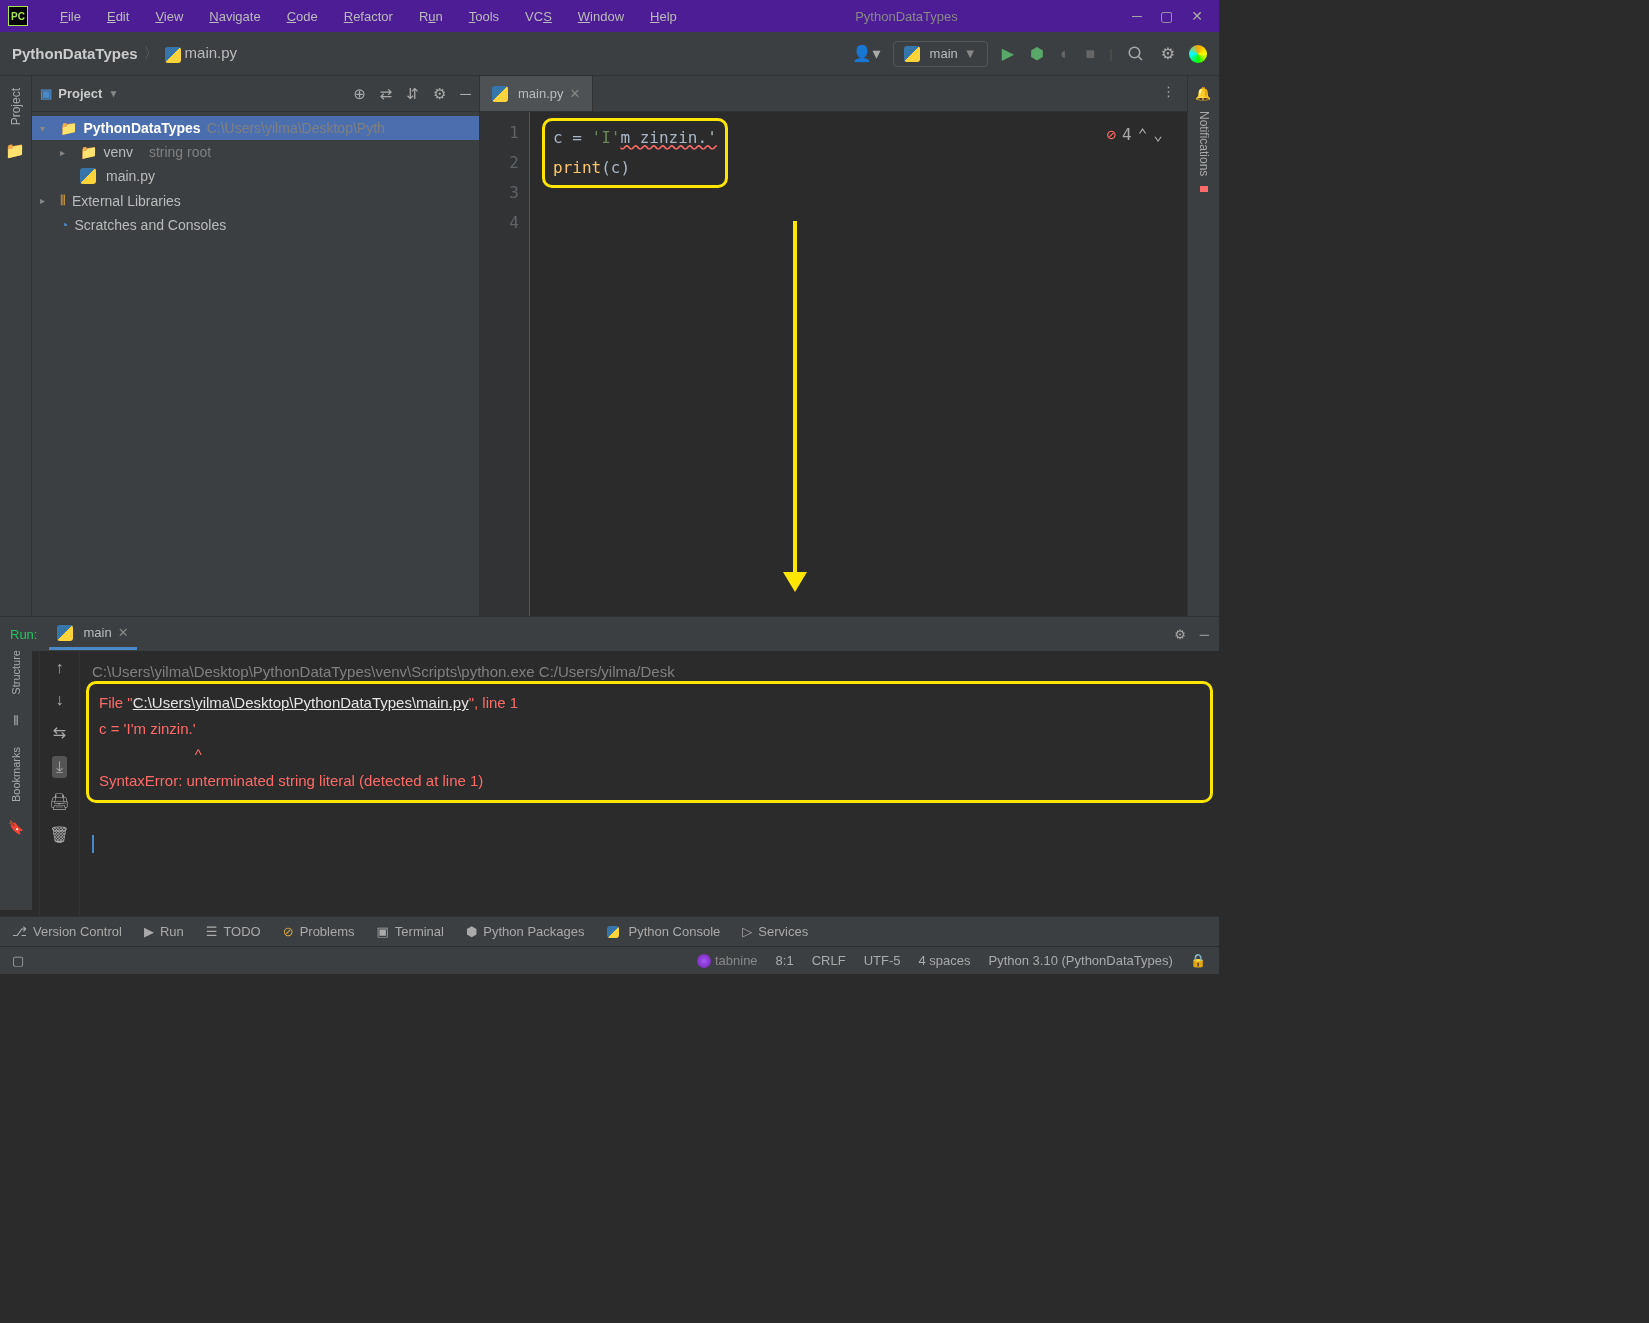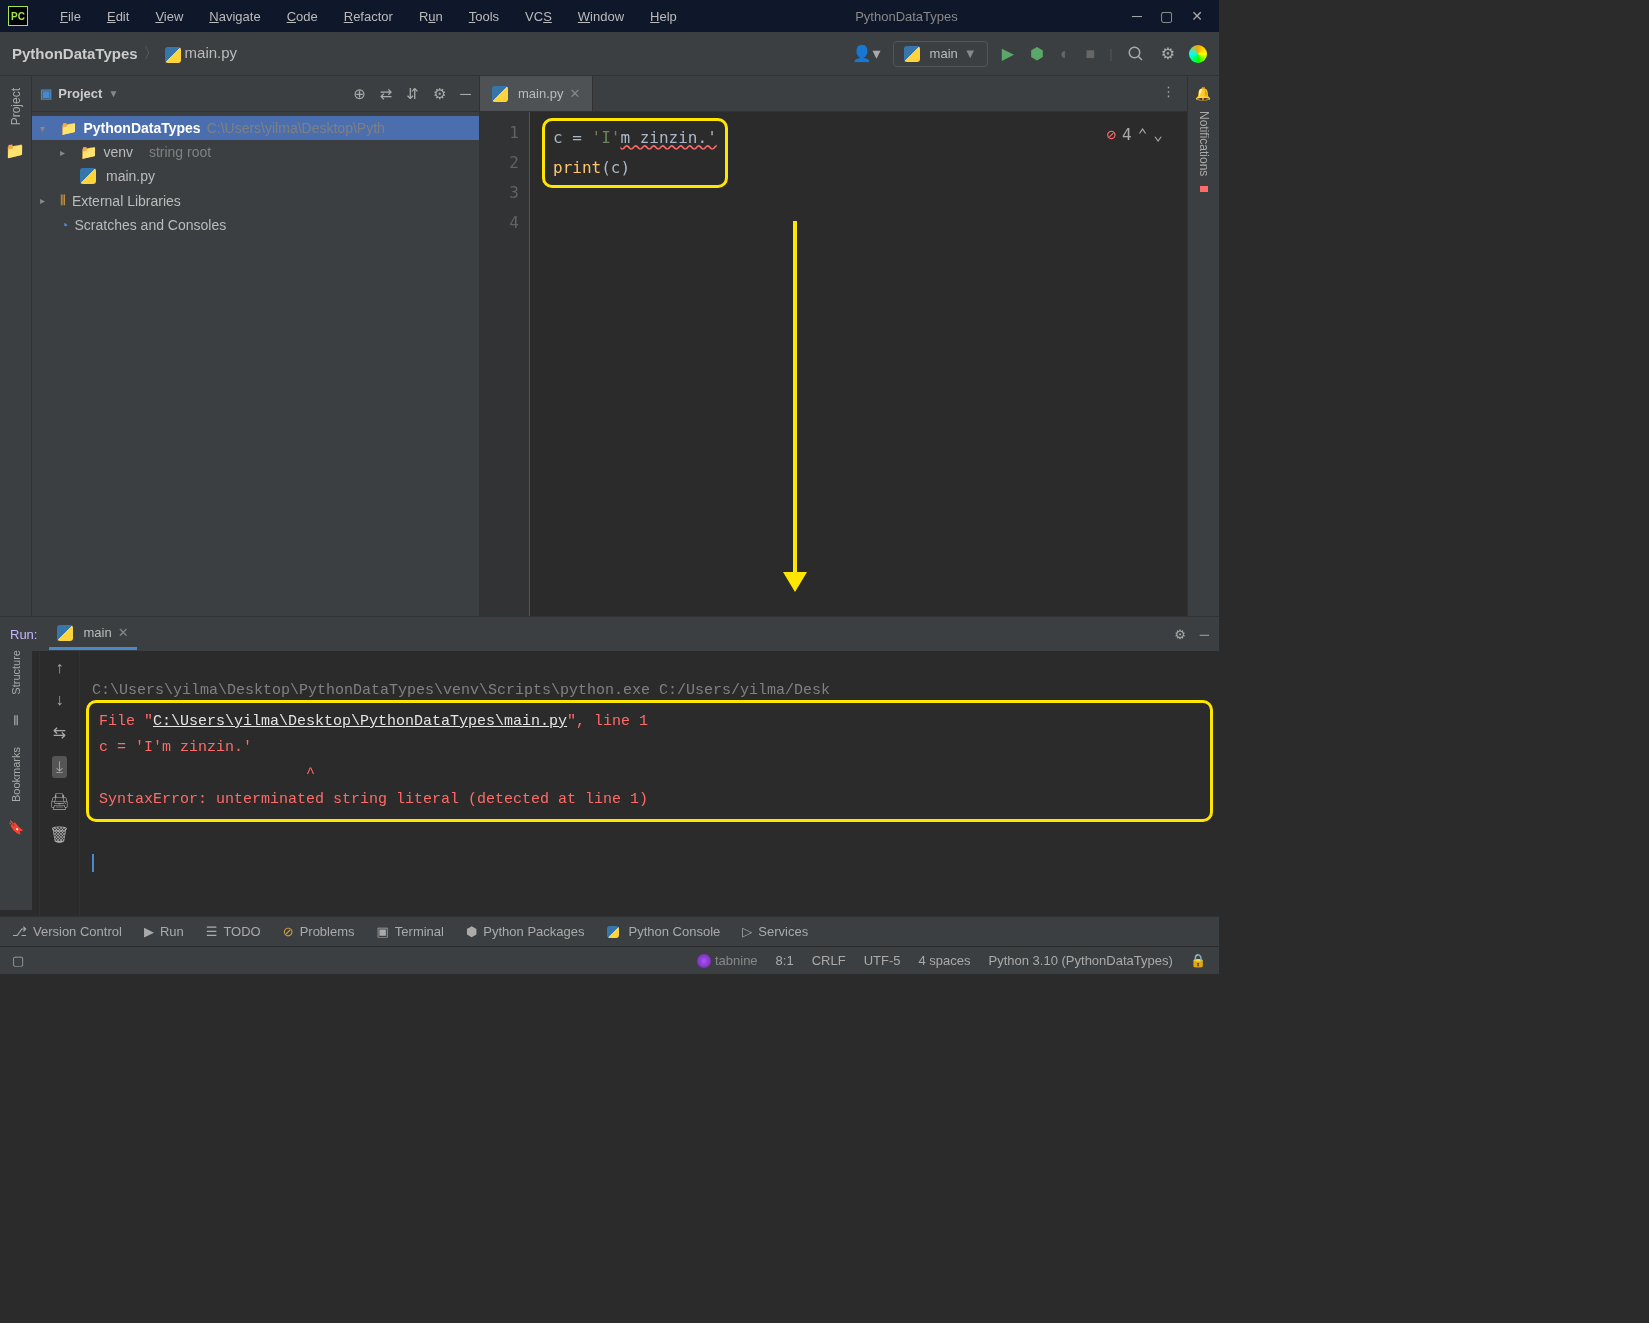--- a/index.html
+++ b/index.html
@@ -8,21 +8,21 @@
   color: #bbbbbb;
   font-family: "Segoe UI", Arial, sans-serif;
   font-size: 13px;
   width: 1219px;
   height: 977px;
   overflow: hidden;
   position: relative;
 }
 .titlebar {
   height: 32px;
-  background: #0f172a;
+  background: #4c1d95;
   display: flex;
   align-items: center;
   padding: 0 8px;
   gap: 2px;
 }
 .pc-logo {
   width: 20px; height: 20px;
   background: #000;
   color: #a4e44e;
   font-size: 10px;
@@ -267,21 +267,21 @@
   flex-direction: column;
 }
 .run-header {
   height: 34px;
   display: flex;
   align-items: center;
   padding: 0 10px;
   gap: 12px;
   background: #3c3f41;
 }
-.run-header .label { color: #c4b5fd; }
+.run-header .label { color: #22c55e; }
 .run-tab {
   display: flex;
   align-items: center;
   gap: 6px;
   padding: 6px 8px;
   border-bottom: 3px solid #4a88c7;
 }
 .run-header .right { margin-left: auto; display: flex; gap: 14px; color: #aaa;}
 .run-header .right span { cursor: pointer; }
 
@@ -307,26 +307,25 @@
   align-items: center;
   padding: 8px 0;
   gap: 14px;
   border-right: 1px solid #323232;
 }
 .run-left2 span { color: #aaa; cursor: pointer; font-size: 16px;}
 
 .console {
   flex: 1;
   padding: 8px 12px;
-  font-family: Liberation Mono, monospace;
+  font-family: Liberation Sans, sans-serif;
   font-size: 15px;
   line-height: 26px;
   overflow: hidden;
   position: relative;
-  margin-top: 19px;
 }
 .console .cmd { color: #808080; }
 .console .err { color: #ff6b68; }
 .console .link { color: #e5e5e5; text-decoration: underline; }
 .console .exit { color: #808080; }
 .console-box {
   border: 3px solid #ffe600;
   border-radius: 10px;
   padding: 6px 10px;
   margin: -4px -6px 6px -6px;

